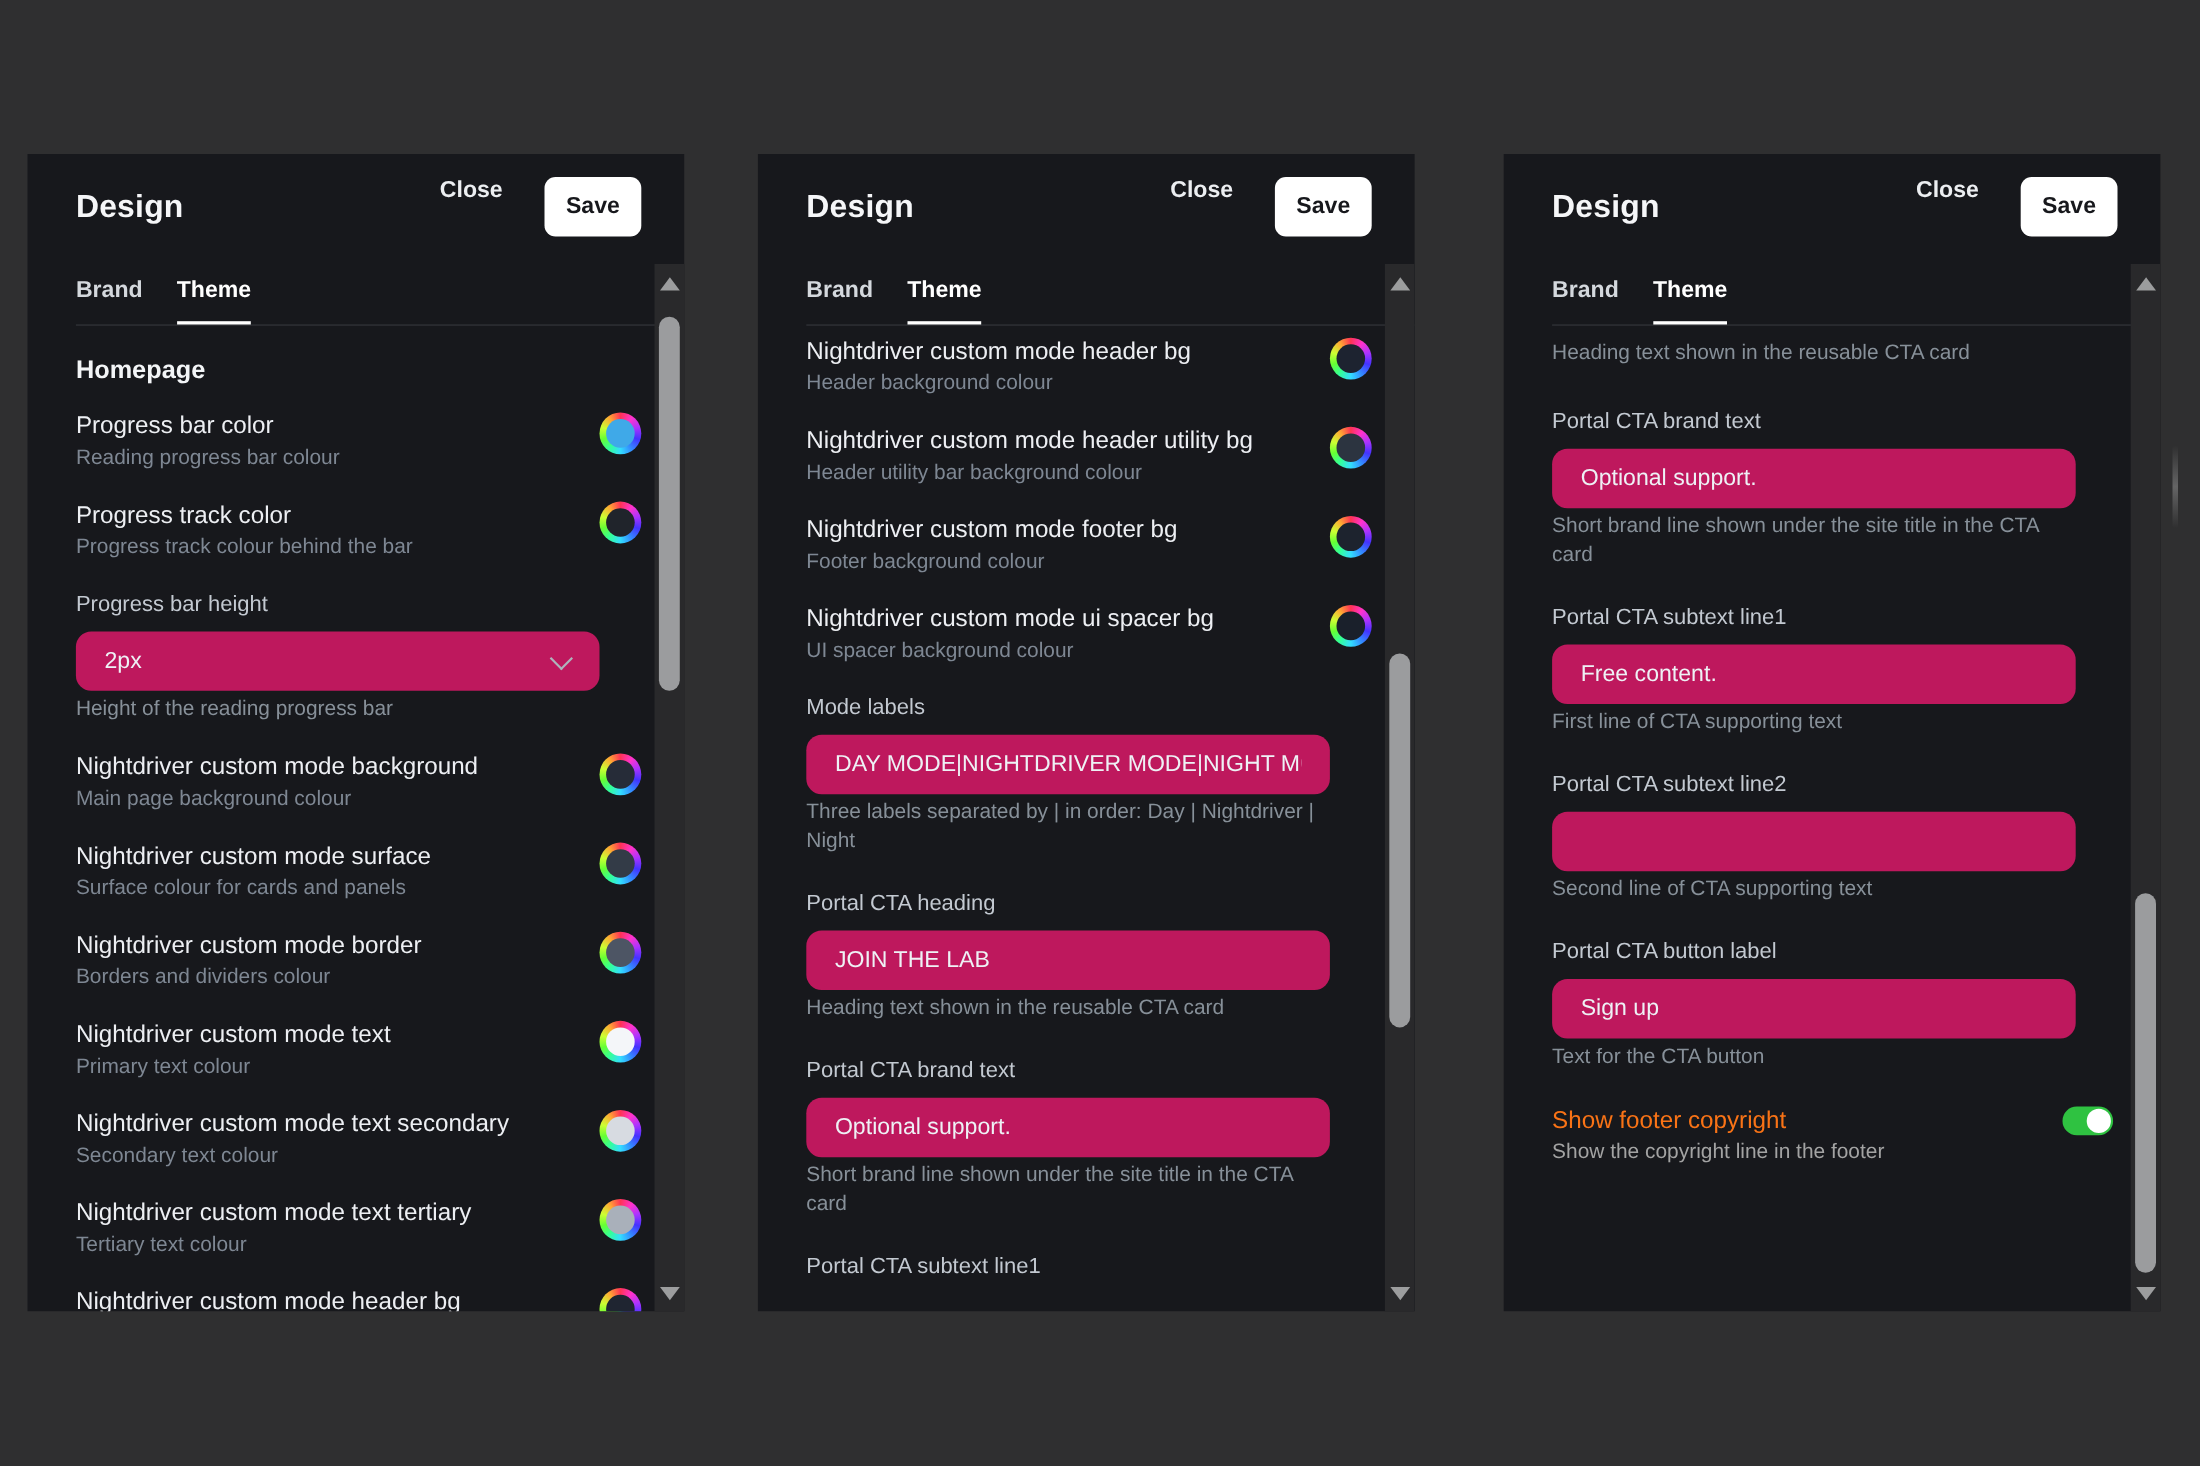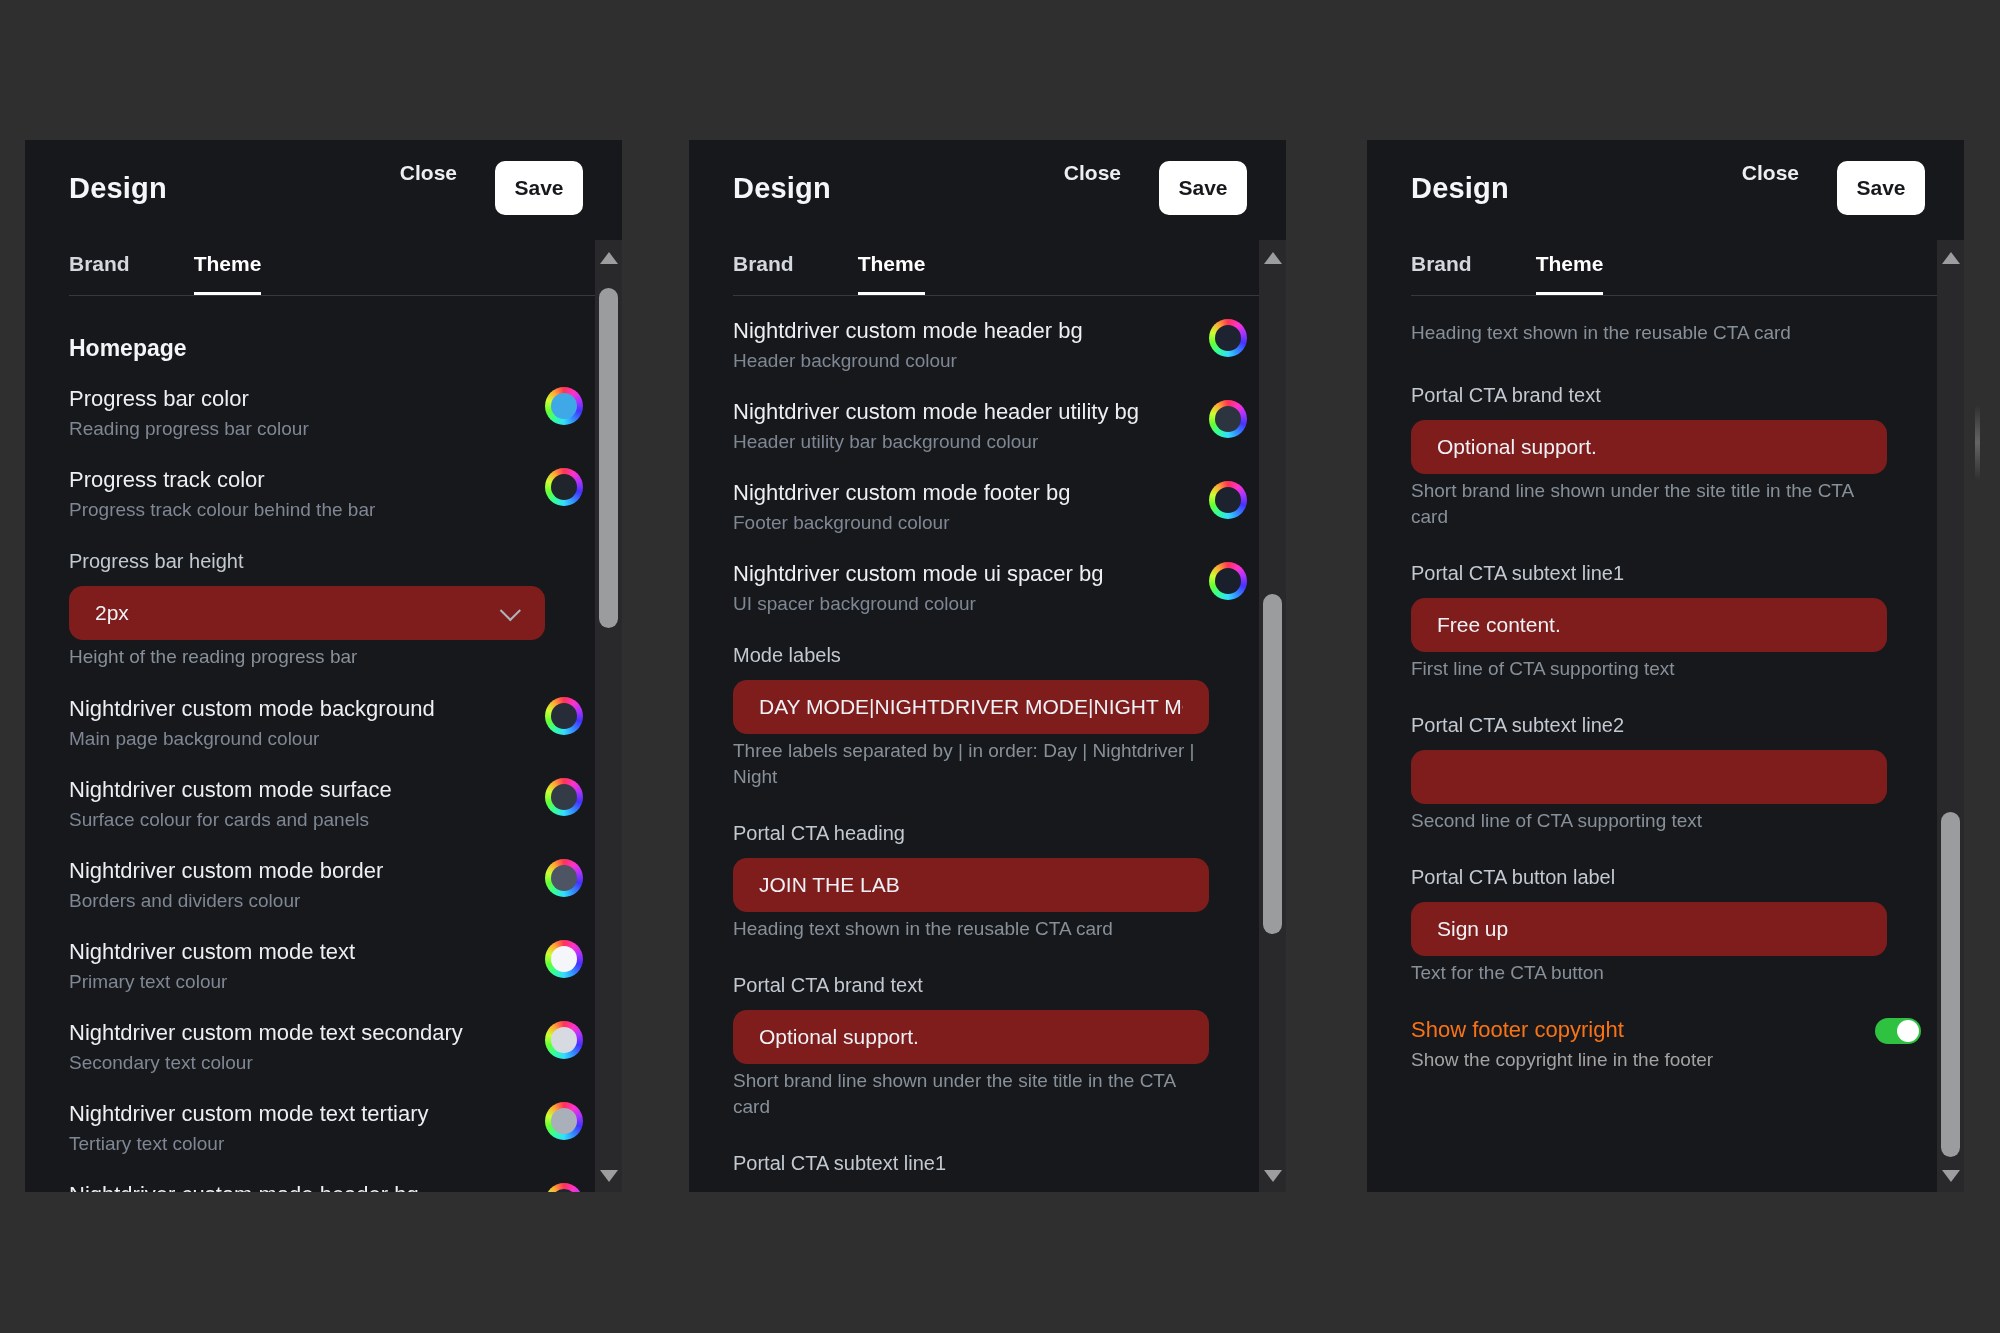--- a/index.html
+++ b/index.html
@@ -19,21 +19,21 @@
   .hdr{display:flex;align-items:center;justify-content:space-between;
        padding:20px 39px 0 44px;height:56px;}
   .hdr .title{font-size:29px;font-weight:700;color:#f5f6f8;letter-spacing:.2px;}
   .hdr-right{display:flex;align-items:flex-start;gap:38px;}
   .close{font-size:21px;font-weight:600;color:#eceef1;cursor:pointer;}
   .save{background:#ffffff;color:#17181c;font-size:21px;font-weight:700;
         border:none;border-radius:10px;width:88px;height:54px;cursor:pointer;
         display:flex;align-items:center;justify-content:center;}
 
   
-  .tabs{display:flex;gap:64px;margin:36px 0 12px 44px;border-bottom:1px solid #36383d;
+  .tabs{display:flex;gap:31px;margin:36px 0 0 44px;border-bottom:1px solid #36383d;
         padding-right:30px;}
   .tab{font-size:21px;font-weight:600;color:#d4d8dd;padding-bottom:16px;
        border-bottom:3px solid transparent;cursor:pointer;}
   .tab.active{color:#ffffff;border-bottom-color:#ffffff;}
 
   
   .content{padding:0 77px 0 44px;}
   .p1 .content{padding-top:26px;}
   .p2 .content{padding-top:10px;}
   .p3 .content{padding-top:12px;}
@@ -45,21 +45,21 @@
   .crow .d{font-size:19px;color:#7e8793;line-height:24px;}
   .swatch{position:absolute;right:-38px;top:1px;width:38px;height:38px;border-radius:50%;
     background:conic-gradient(#ff3355,#ff33cc,#aa33ff,#4433ff,#3388ff,#33ddff,#33ff99,#66ff33,#ccff33,#ffaa33,#ff3355);
     cursor:pointer;}
   .swatch .fill{position:absolute;left:6px;top:6px;width:26px;height:26px;border-radius:50%;}
 
   
   .grp{margin-bottom:30px;}
   .p1 .grp{margin-bottom:26px;margin-top:4px;}
   .lbl{font-size:20px;color:#c3c9d1;line-height:26px;margin-bottom:12px;}
-  .inp,.sel{box-sizing:border-box;width:100%;height:54px;background:#7f1d1d;
+  .inp,.sel{box-sizing:border-box;width:100%;height:54px;background:#be185d;
     border:none;border-radius:14px;color:#eef1f5;font-size:21px;
     font-family:"Liberation Sans","DejaVu Sans",sans-serif;
     padding:0 26px;outline:none;white-space:nowrap;overflow:hidden;}
   .sel{display:flex;align-items:center;justify-content:space-between;cursor:pointer;}
   .chev{width:13px;height:13px;border-right:2.5px solid #aeb4bc;border-bottom:2.5px solid #aeb4bc;
         transform:rotate(45deg) translateY(-4px);margin-right:4px;}
   .hlp{font-size:19px;color:#879099;line-height:26px;margin-top:4px;}
   .hlp-solo{font-size:19px;color:#879099;line-height:26px;margin-bottom:36px;}
 
   

